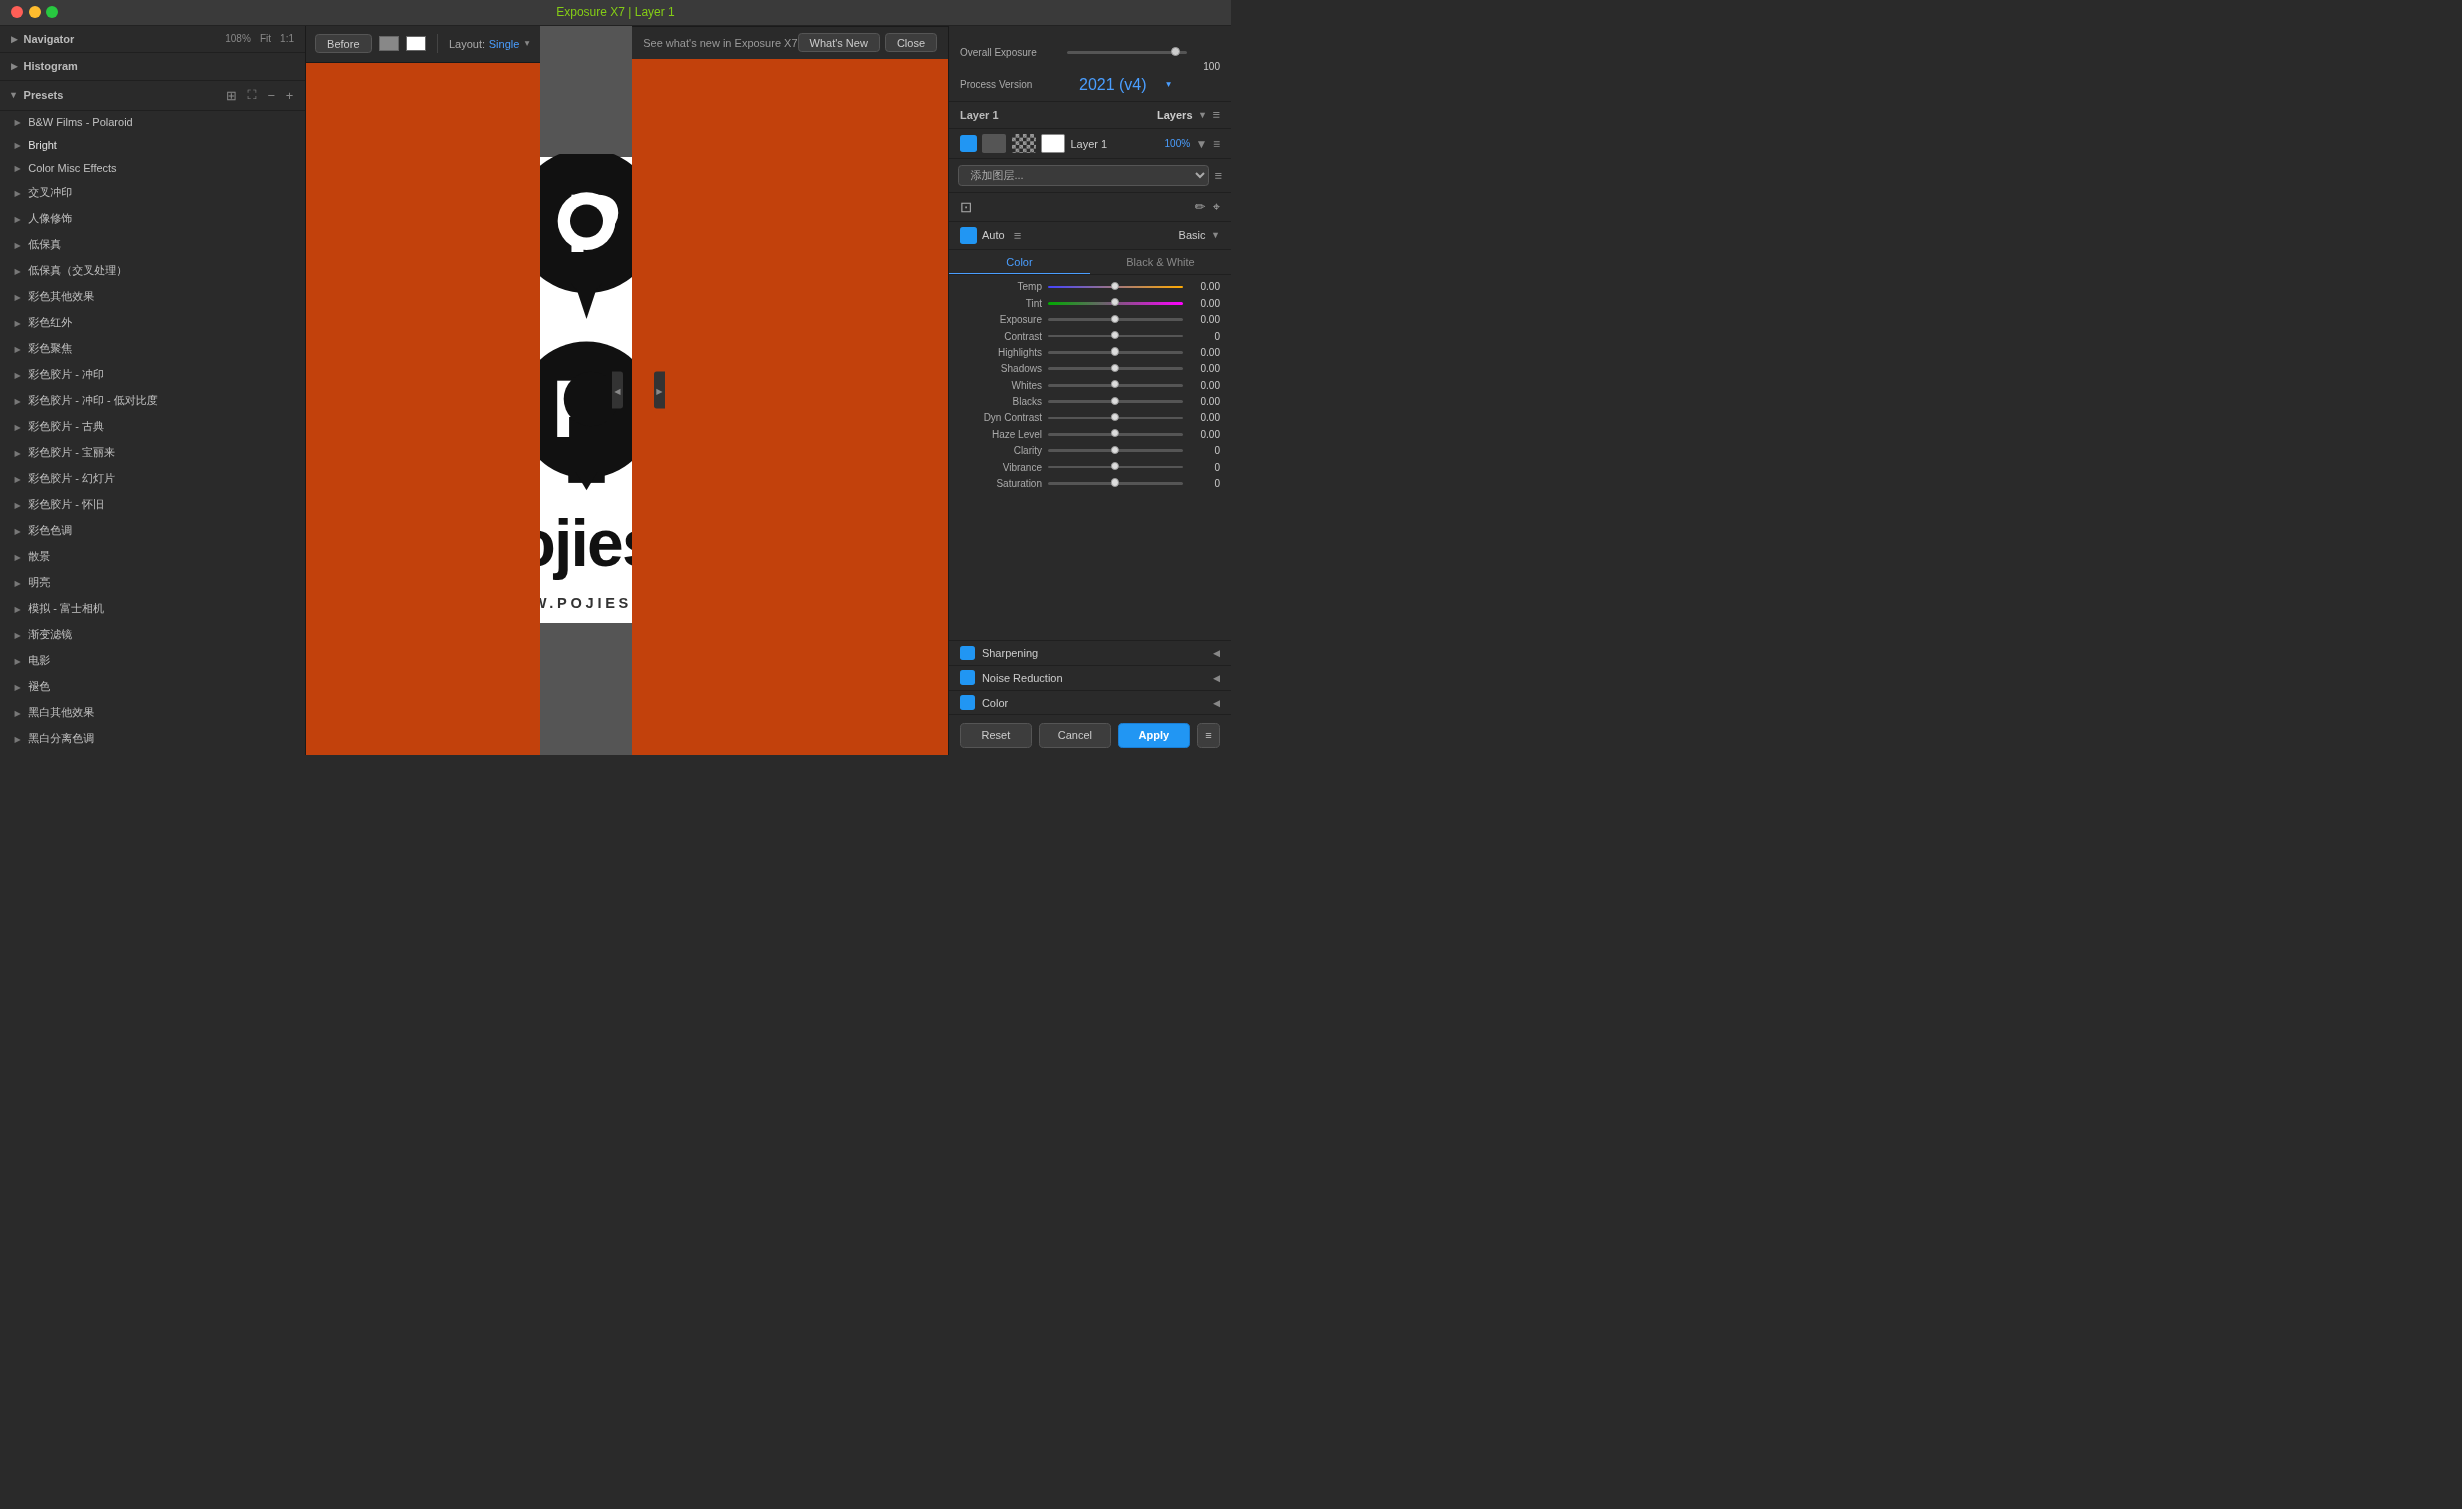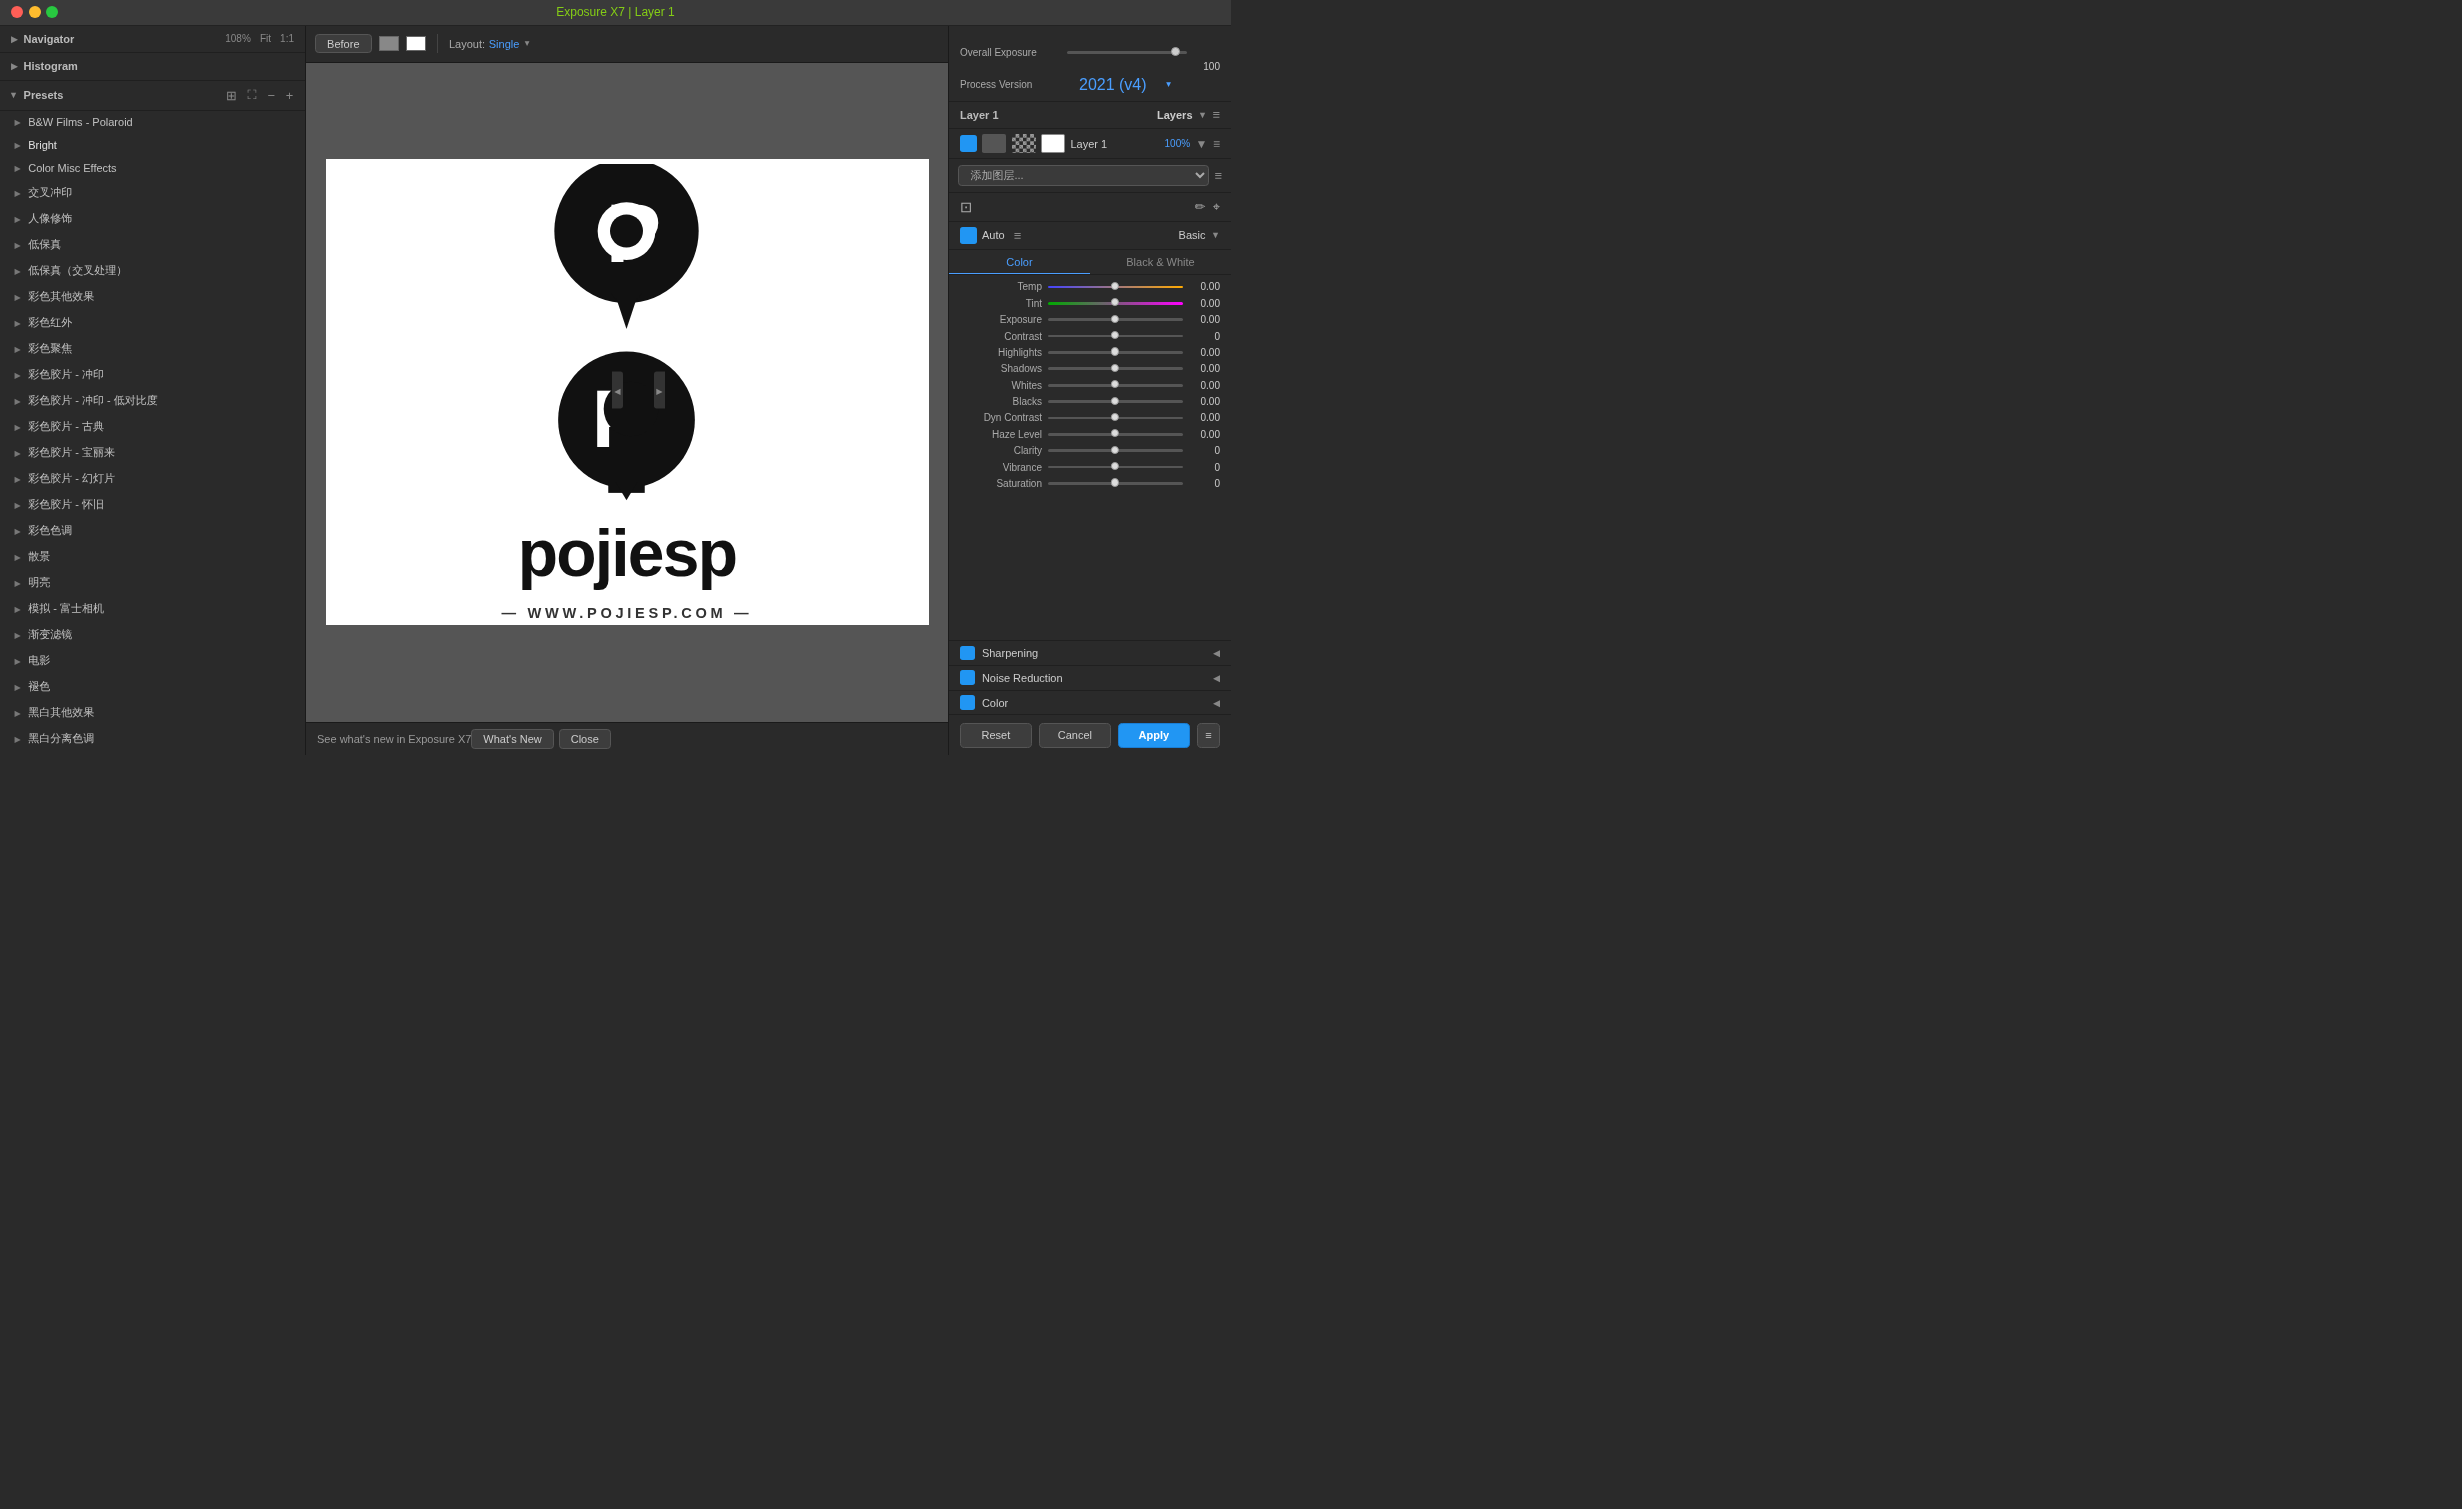--- a/index.html
+++ b/index.html
@@ -149,21 +149,20 @@
       margin-right: 7.3px;
     }
     .preset-item.highlighted {
       color: #e0e0e0;
     }
 
     
     .center-area {
       flex: 1;
       display: flex;
-      flex-direction: column;
       background: #c2410c;
       overflow: hidden;
     }
 
     
     .toolbar {
       height: 37px;
       background: #2a2a2a;
       border-bottom: 0.9px solid #1a1a1a;
       display: flex;

